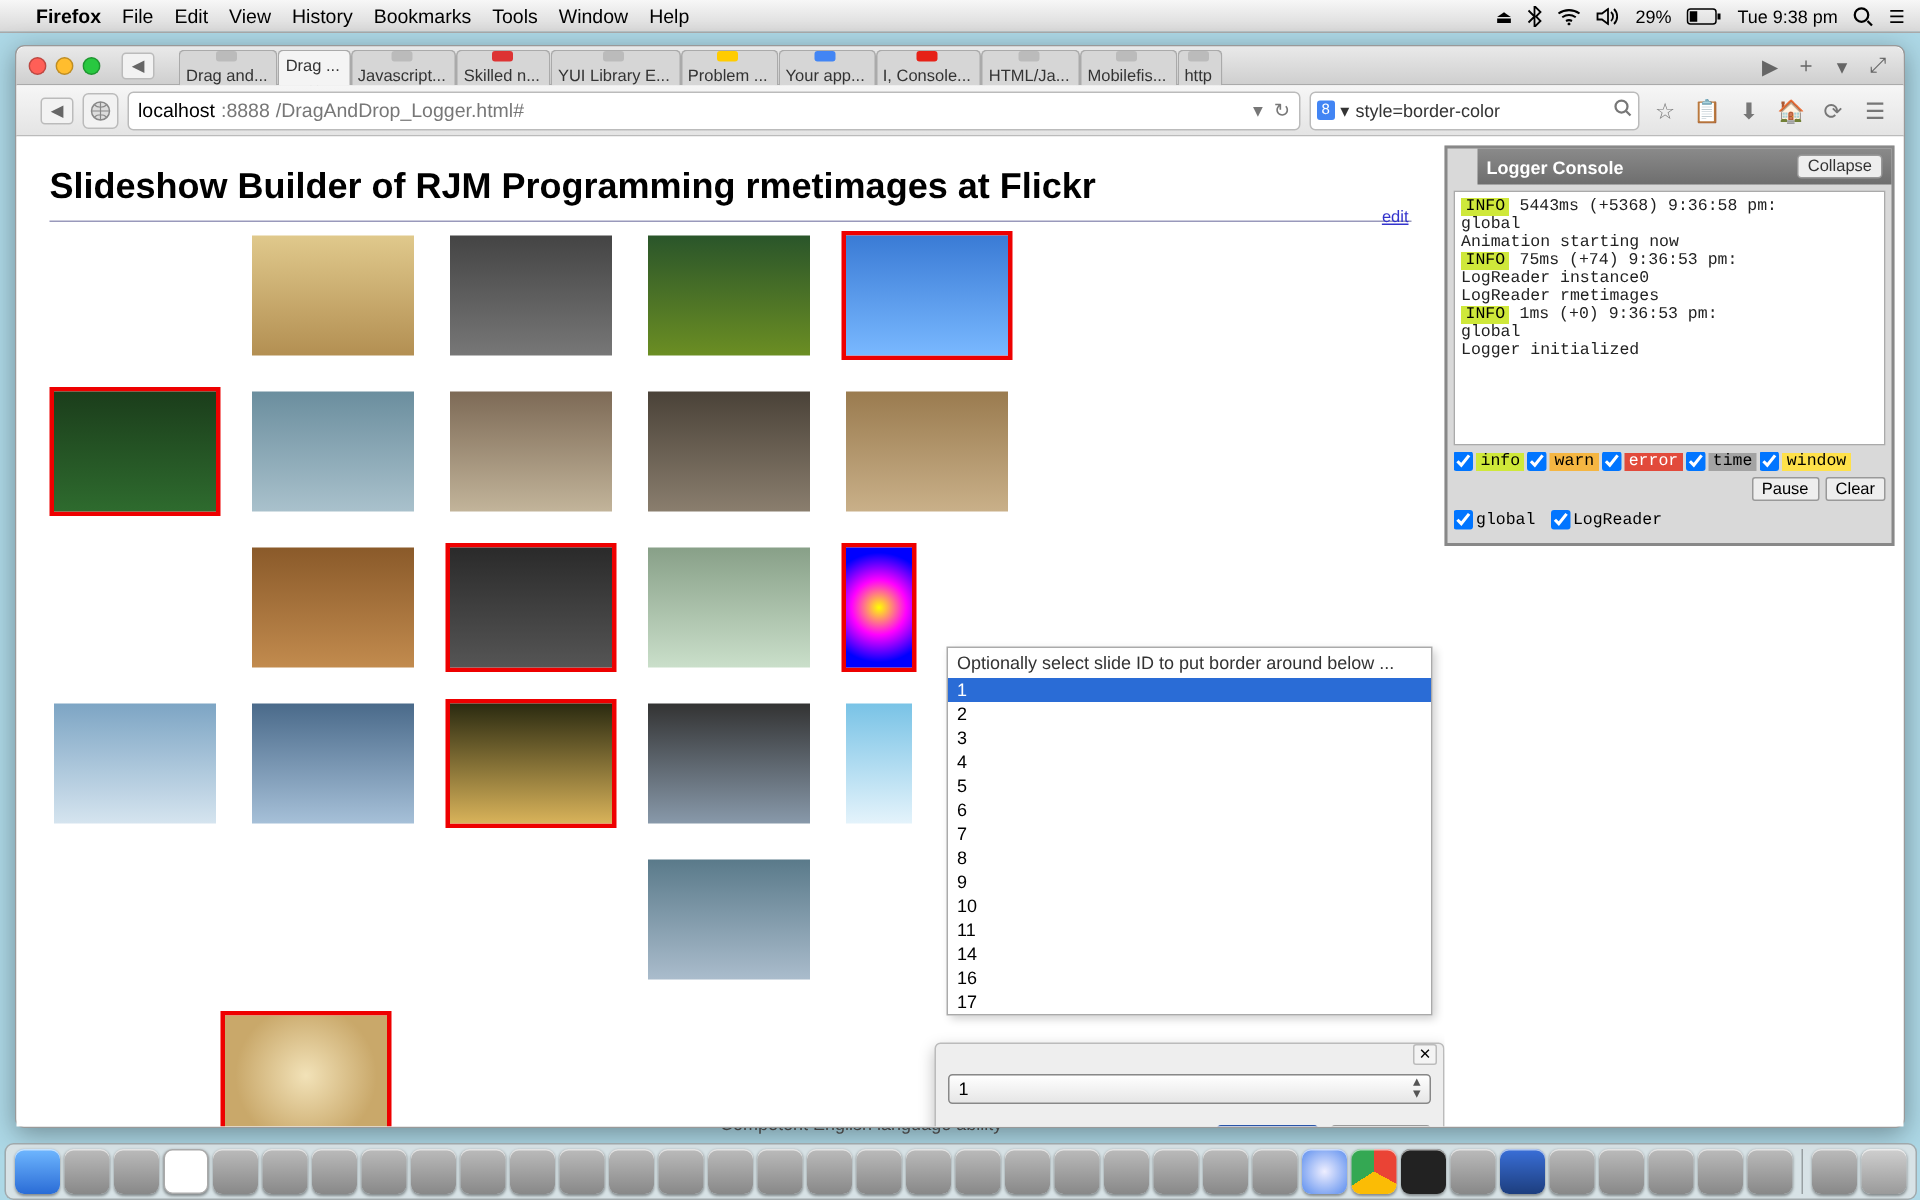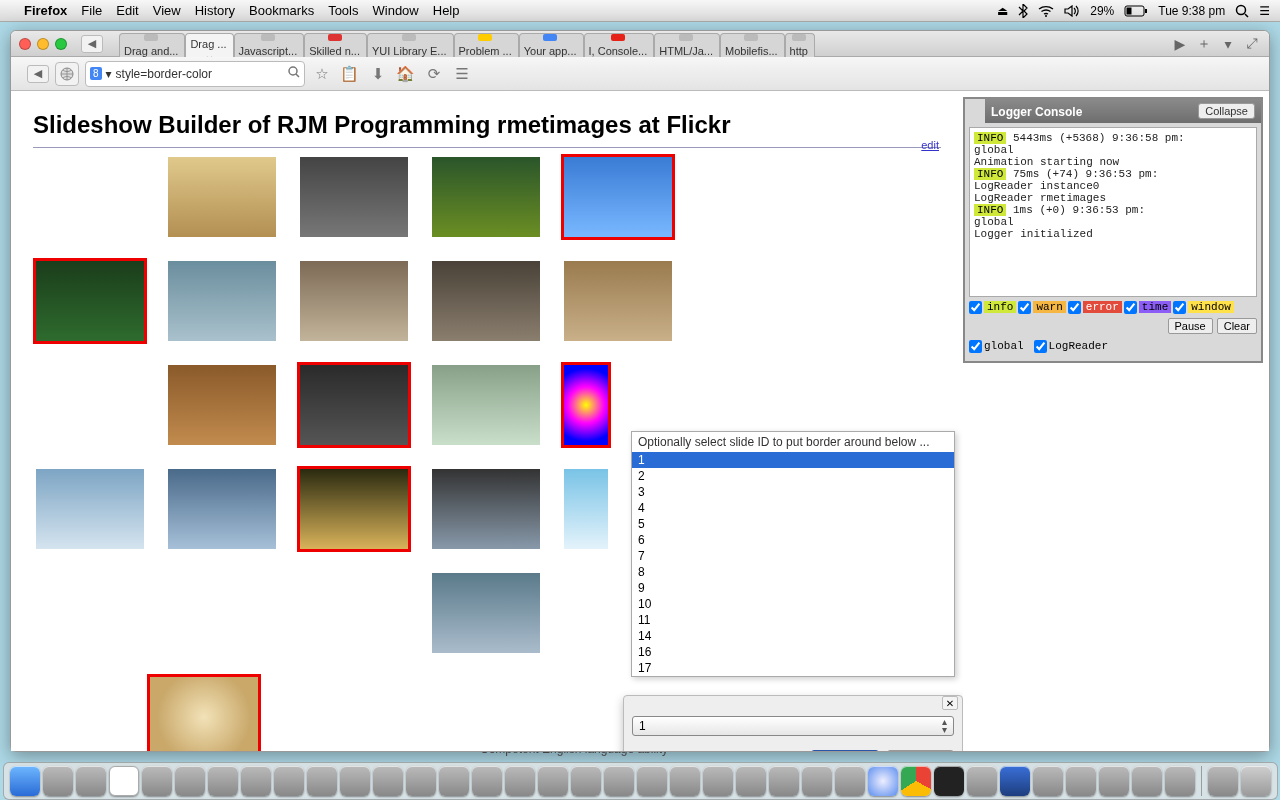--- a/index.html
+++ b/index.html
@@ -143,21 +143,21 @@
                            padding:1px 6px; font-size:11px; font-weight:normal; }
   .logger-body { background:#fff; border:1px solid #aaa; margin:4px;
                  height:170px; padding:4px; font-family:"Courier New",monospace;
                  font-size:11px; color:#222; overflow:auto; }
   .lvl-info { background:#cfe83a; color:#000; padding:0 3px; }
   .logger-filters { margin:2px 4px; font-family:"Courier New",monospace;
                     font-size:11px; display:flex; flex-wrap:wrap; gap:4px 2px;
                     align-items:center; }
   .chip { padding:0 3px; }
   .chip-info{background:#cfe83a}.chip-warn{background:#f5b642}
-  .chip-error{background:#e24a3b;color:#fff}.chip-time{background:#8b5cf6}
+  .chip-error{background:#e24a3b;color:#fff}.chip-time{background:#a3a3a3}
   .chip-window{background:#ffe14a}
   .logger-btns { margin-left:auto; display:flex; gap:4px; }
   .logger-btns .mini { background:#eee; border:1px solid #999; border-radius:2px;
                        padding:1px 6px; font-size:11px; font-family:"Lucida Grande",Arial,sans-serif; }
   .src-row { margin:6px 4px 8px 4px; font-family:"Courier New",monospace;
              font-size:11px; display:flex; gap:10px; }
 
   
   .dock { position:absolute; left:0; right:0; bottom:0; height:46px;
           display:flex; align-items:flex-end; justify-content:center; }
@@ -290,20 +290,26 @@
   </div>
 
   <div class="toolbar">
     <span class="nav-arrow">◀</span>
     <span class="url-globe">
       <svg width="14" height="14" viewBox="0 0 14 14">
           <circle cx="7" cy="7" r="6" stroke="#888" fill="#ddd"></circle>
           <path d="M1 7h12M7 1v12M3 3c2 2 6 2 8 0M3 11c2-2 6-2 8 0" stroke="#888" fill="none" stroke-width=".8"></path>
         </svg>
     </span>
+    <div class="urlbar">
+      <span class="host">localhost</span>
+        <span class="path">:8888</span>
+        <span class="path">/DragAndDrop_Logger.html#</span>
+      <span class="reload">▾&nbsp;&nbsp;↻</span>
+    </div>
     <div class="searchbar">
       <span class="gbadge">8</span>▾
       <span>style=border-color</span>
       <span style="margin-left:auto">
         <svg width="12" height="12" viewBox="0 0 12 12">
             <circle cx="5" cy="5" r="4" stroke="#777" fill="none" stroke-width="1.5"></circle>
             <line x1="8" y1="8" x2="11" y2="11" stroke="#777" stroke-width="1.5"></line>
           </svg>
       </span>
     </div>

